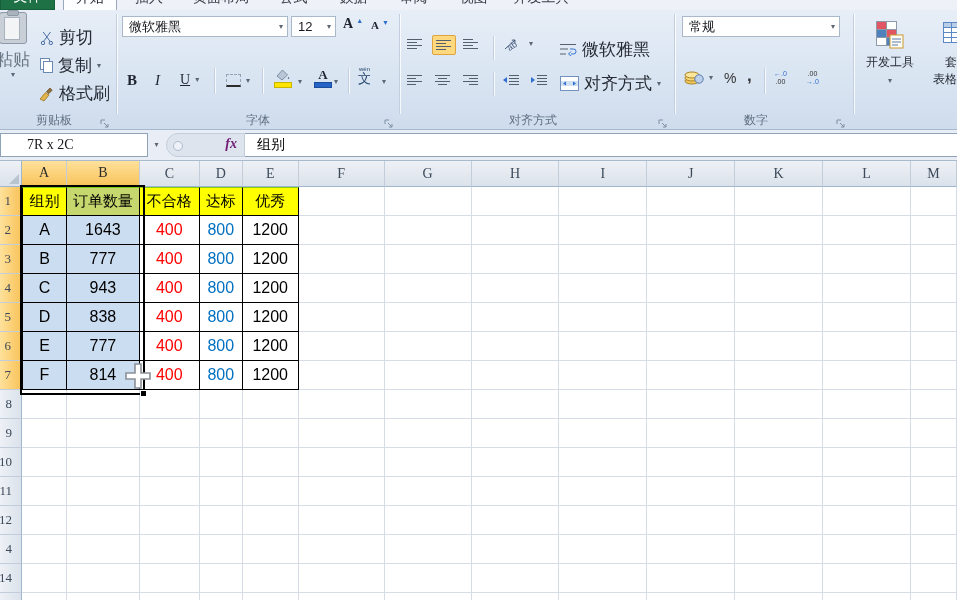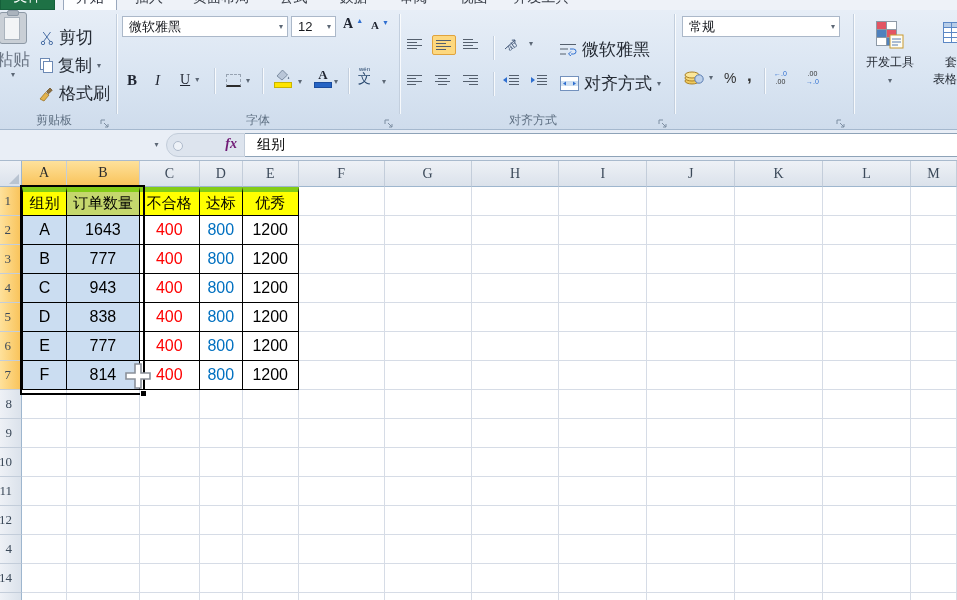--- a/index.html
+++ b/index.html
@@ -61,21 +61,21 @@
         font-size:14px;color:#3c4a5a;display:flex;align-items:center;justify-content:center}
   .colh.sel{background:linear-gradient(#fee19b,#f9c45c);border-bottom:2px solid #e89435;color:#2c2c2c}
   .grid-row{display:flex;height:29px}
   .rowh{width:22px;box-sizing:border-box;border-right:1px solid #9eb6ce;border-bottom:1px solid #c3cdda;
         background:linear-gradient(90deg,#eef1f6,#dbe2eb);font-family:"Liberation Serif","DejaVu Serif",serif;
         font-size:13px;color:#3c4a5a;display:flex;align-items:center;justify-content:flex-end;padding-right:9px}
   .rowh.sel{background:linear-gradient(90deg,#fee19b,#f9c45c);border-right:2px solid #e89435}
   .cell{box-sizing:border-box;border-right:1px solid #d6dce6;border-bottom:1px solid #d6dce6;
         display:flex;align-items:center;justify-content:center;font-size:16px;color:#000;overflow:hidden}
   .tbl{border-right:1px solid #000;border-bottom:1px solid #000}
-  .bt{border-top:5px solid #84cc16}.bl{border-left:1px solid #000}
+  .bt{border-top:1px solid #84cc16}.bl{border-left:1px solid #000}
   .bg-yellow{background:#ffff00}.bg-green{background:#c5d76d}.bg-selblue{background:#cbddf1}
   .t-red{color:#fe0101}.t-blue{color:#0070c0}
   .hdrcell{font-size:15px}
   #selbox{position:absolute;left:20px;top:24px;width:121px;height:206px;border:2px solid #000;pointer-events:none}
   #selbox:after{content:"";position:absolute;right:-4px;bottom:-4px;width:5px;height:5px;background:#000;border:1px solid #fff}
   #cursor{position:absolute;left:125px;top:363px;pointer-events:none}
 </style>
 </head>
 <body>
 
@@ -287,20 +287,21 @@
     </div>
   <div class="gsep" style="left:764px;top:58px;height:26px"></div>
   <div class="vtool" style="position:absolute;left:774px;top:60px">
     <span class="declbl" style="color:#2f6fd0">←.0</span>
     <span class="declbl">.00</span>
   </div>
   <div class="vtool" style="position:absolute;left:806px;top:60px">
     <span class="declbl">.00</span>
     <span class="declbl" style="color:#2f6fd0">→.0</span>
   </div>
+  <div class="glabel" style="left:676px;width:160px">数字</div>
   <span class="launch" style="left:836px">
     <svg width="10" height="10" viewBox="0 0 10 10">
         <path d="M1 1h4M1 1v4" stroke="#7d8ea2" fill="none"></path>
         <path d="M4 4l4 4M8 5v3h-3" stroke="#7d8ea2" fill="none"></path>
       </svg></span>
   <div class="gsep" style="left:853px"></div>
 
   <div class="bigbtn" style="left:860px;top:10px;width:60px">
     <svg width="30" height="32" viewBox="0 0 30 32" style="margin:0 auto;display:block">
       <rect x="1.5" y="1.5" width="20" height="24" fill="#fff" stroke="#8d99a6"></rect>
@@ -322,20 +323,21 @@
       <path d="M9.5 2.5v20M17.5 2.5v20M1.5 12.5h24M1.5 17.5h24" stroke="#5b87c5"></path>
       <path d="M15 20l9-5 4 6-8 8z" fill="#e3b34c" stroke="#8a6420"></path>
       <path d="M24 15l4-3 2 3-2 3z" fill="#8e7040"></path>
       </svg>
     <div style="margin-top:2px">套用</div>
     <div>表格格式</div>
   </div>
 </div>
 
 <div id="fbar">
+  <div id="namebox">7R x 2C</div>
   <div id="nbarrow">
       <span class="arrow">▾</span>
     </div>
   <div id="fxpill">
     <span class="dot"></span>
     <span id="fxbtn">fx</span>
   </div>
   <div id="fxarea">
       <span>组别</span>
     </div>

